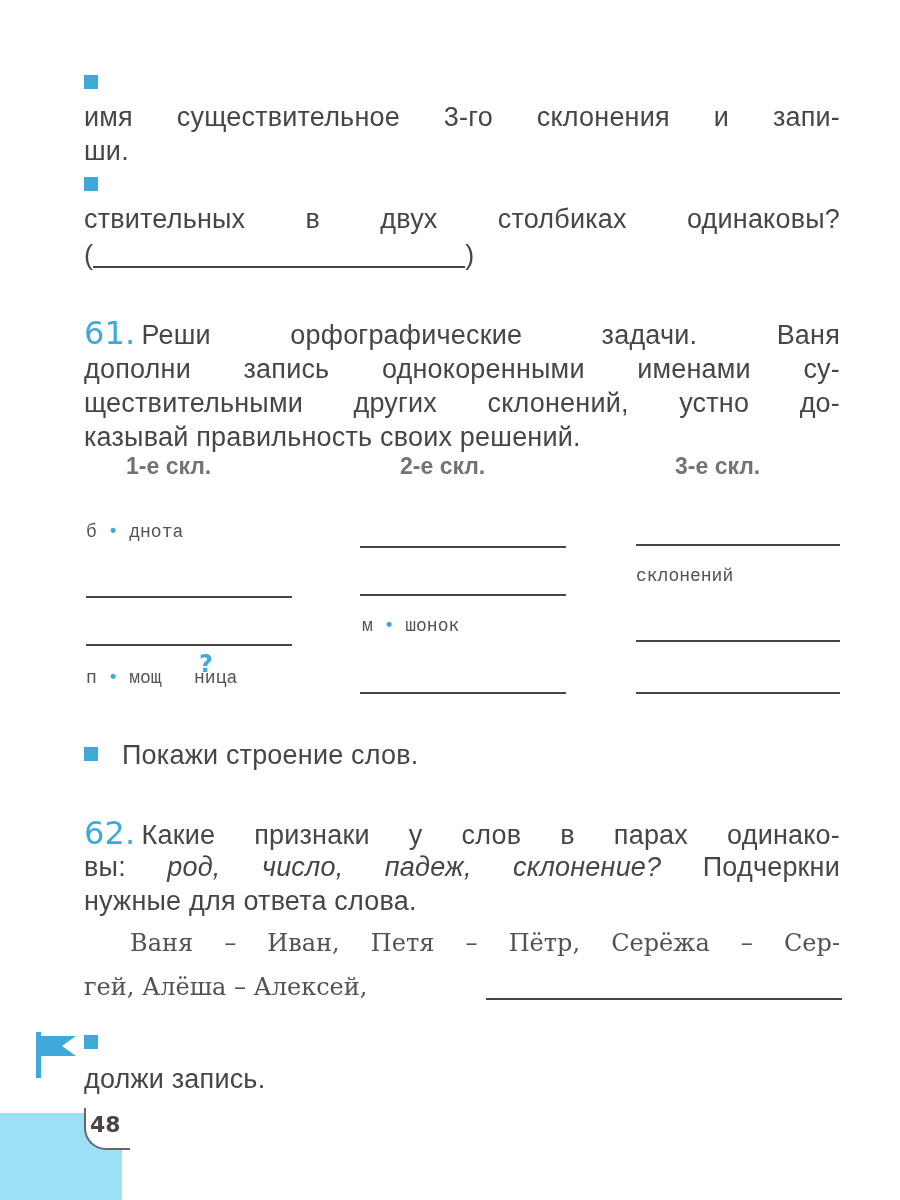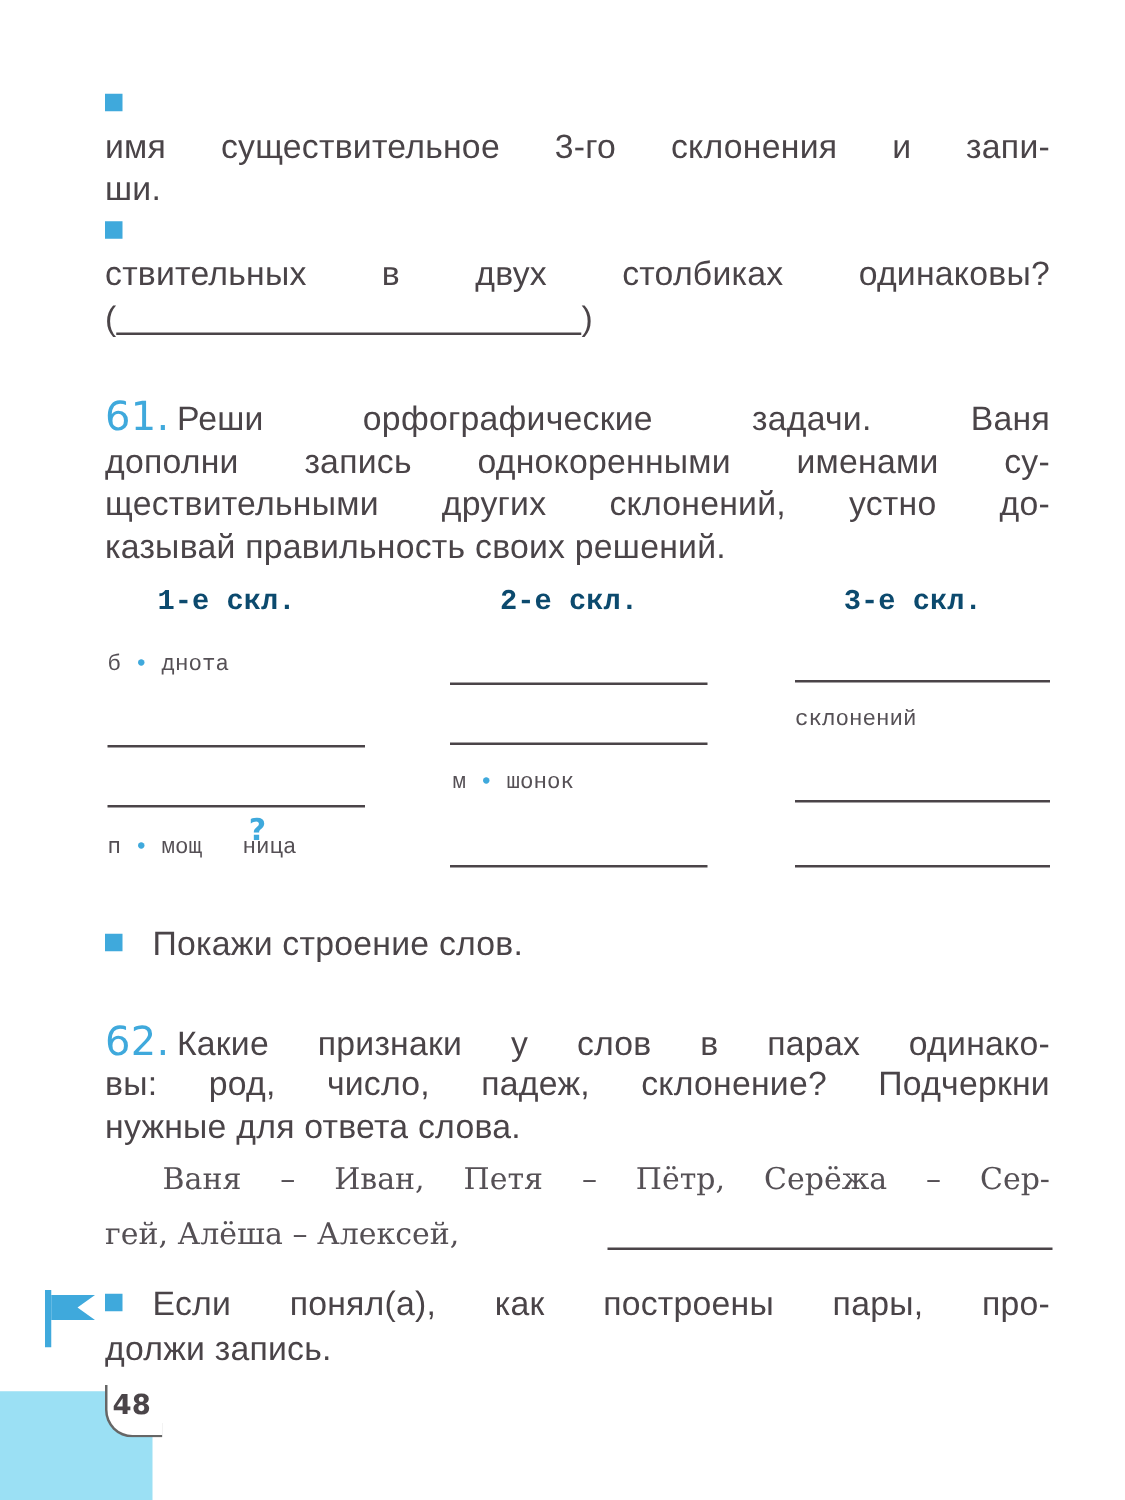--- a/index.html
+++ b/index.html
@@ -16,25 +16,25 @@
     .line.last { text-align-last: left; }
     .bullet {
       display: inline-block; width: 14px; height: 14px; background: #3fa9dc;
       vertical-align: 3px; margin-right: 24px;
     }
     .num {
       font-family: "DejaVu Sans", sans-serif; font-weight: normal; font-size: 32px;
       color: #3fa9dc; margin-right: 6px;
     }
     .dot { color: #3fa9dc; font-weight: bold; }
-    .it { }
+    .it { font-style: italic; }
     .blank-inline {
       display: inline-block; border-bottom: 2px solid #4a4448; vertical-align: -4px;
     }
-    .hdr { position: absolute; top: 468px; font-family: Liberation Mono, monospace; font-size: 23px; font-weight: bold; color: #0c4a6e; }
+    .hdr { position: absolute; top: 453px; font-family: Liberation Sans, sans-serif; font-size: 23px; font-weight: bold; color: #737373; }
     .cell { position: absolute; font-family: Liberation Mono, monospace; font-size: 18px; color: #555055; white-space: nowrap; }
     .rule { position: absolute; height: 0; border-top: 2px solid #4a4448; }
     .qmark { position: absolute; font-family: "DejaVu Sans", sans-serif; font-weight: bold; color: #3fa9dc; font-size: 24px; }
     .side-tab { position: absolute; left: 0; top: 1113px; width: 122px; height: 87px; background: #9be0f4; }
     .page-num {
       position: absolute; left: 84px; top: 1108px; width: 40px; height: 40px;
       border-left: 2px solid #666; border-bottom: 2px solid #666; border-bottom-left-radius: 22px;
       background: #fff;
       font-family: "DejaVu Sans", sans-serif; font-weight: bold; font-size: 22px; color: #4a4448;
       padding-left: 4px; line-height: 34px;
@@ -107,18 +107,18 @@
 <div class="line serif last" style="top:970px">
   <span>гей, Алёша – Алексей,</span>
 </div>
 <div class="rule" style="left:486px;top:998px;width:356px"></div>
 
 <svg class="flag" width="44" height="46" viewBox="0 0 44 46">
   <rect x="0" y="0" width="5" height="46" fill="#3fa9dc"></rect>
   <polygon points="5,4 40,4 26,14 40,24 5,24" fill="#3fa9dc"></polygon>
 </svg>
 <div class="line sans" style="top:1026px">
-  <span class="bullet"></span><span>Если понял(а), как построены пары, про-</span>
+  <span class="bullet"></span>
 </div>
 <div class="line sans last" style="top:1062px">должи запись.</div>
 
 <div class="side-tab"></div>
 <div class="page-num">48</div>
 
 </body></html>

